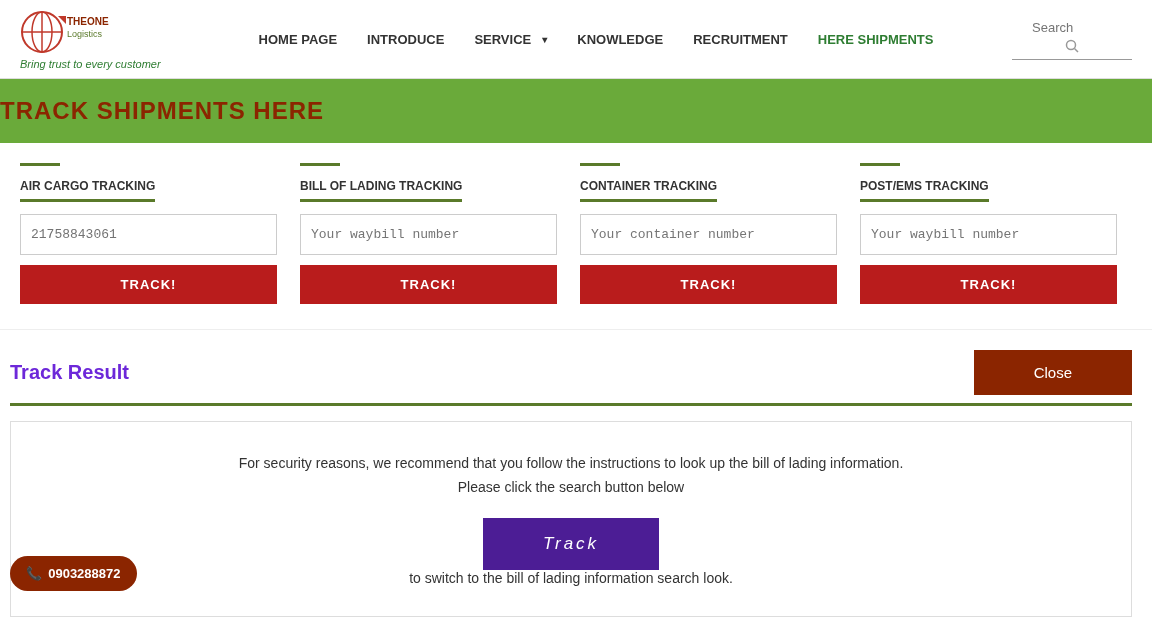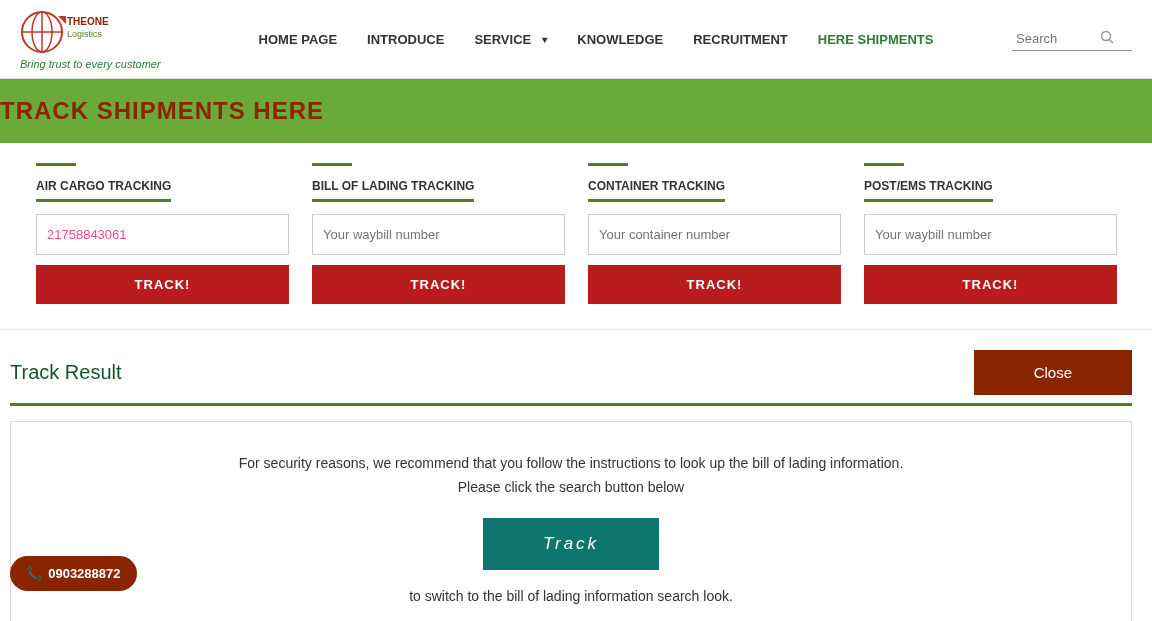--- a/index.html
+++ b/index.html
@@ -47,20 +47,21 @@
     .nav-track {
       color: #2e7d32 !important;
     }
     .search-area {
       min-width: 120px;
       display: flex;
       align-items: center;
       border-bottom: 1px solid #999;
       padding: 2px 4px;
       gap: 4px;
+      flex-direction: column;
     }
     .search-area input {
       border: none;
       outline: none;
       font-size: 13px;
       color: #666;
       width: 80px;
       background: transparent;
     }
     .search-icon-svg {
@@ -76,21 +77,21 @@
       color: #8B2500;
       font-size: 24px;
       font-weight: bold;
       letter-spacing: 1px;
     }
 
     
     .tracking-section {
       display: flex;
       gap: 0;
-      padding: 20px 20px 10px 36px;
+      padding: 20px 20px 10px 20px;
       border-bottom: 1px solid #eee;
     }
     .tracking-card {
       flex: 1;
       padding: 0 15px 15px 5px;
       border-left: 3px solid transparent;
     }
     .tracking-card:first-child { border-left: none; padding-left: 0; }
     .tracking-card-label {
       font-size: 12px;
@@ -106,21 +107,22 @@
       padding: 4px;
       margin-bottom: 10px;
       background: #fff;
     }
     .tracking-input {
       width: 100%;
       border: none;
       outline: none;
       padding: 8px 6px;
       font-size: 13px;
-      color: #ec4899;
+      color: #737373;
+      font-family: Liberation Mono, monospace;
     }
     .track-btn {
       width: 100%;
       background: #b91c1c;
       color: #fff;
       border: none;
       padding: 12px 0;
       font-size: 13px;
       font-weight: bold;
       letter-spacing: 1px;
@@ -135,22 +137,22 @@
       display: flex;
       align-items: center;
       justify-content: space-between;
       margin-bottom: 15px;
       border-bottom: 3px solid #5a7a2a;
       padding-bottom: 8px;
       padding-right: 0;
     }
     .result-title {
       font-size: 20px;
-      font-weight: normal;
-      color: #14532d;
+      font-weight: bold;
+      color: #6d28d9;
     }
     .close-btn {
       background: #8B2500;
       color: #fff;
       border: none;
       padding: 14px 60px;
       font-size: 15px;
       font-weight: 400;
       cursor: pointer;
     }
@@ -163,29 +165,28 @@
       min-height: 180px;
       position: relative;
     }
     .result-info-text {
       font-size: 14px;
       color: #333;
       line-height: 1.7;
       margin-bottom: 18px;
     }
     .track-orange-btn {
-      background: #0f766e;
+      background: #4c1d95;
       color: #fff;
       border: none;
       padding: 16px 60px;
       font-size: 17px;
       font-style: italic;
       letter-spacing: 3px;
       cursor: pointer;
-      margin-bottom: 18px;
       display: inline-block;
     }
     .result-switch-text {
       font-size: 14px;
       color: #333;
     }
 
     
     .phone-btn {
       position: fixed;

